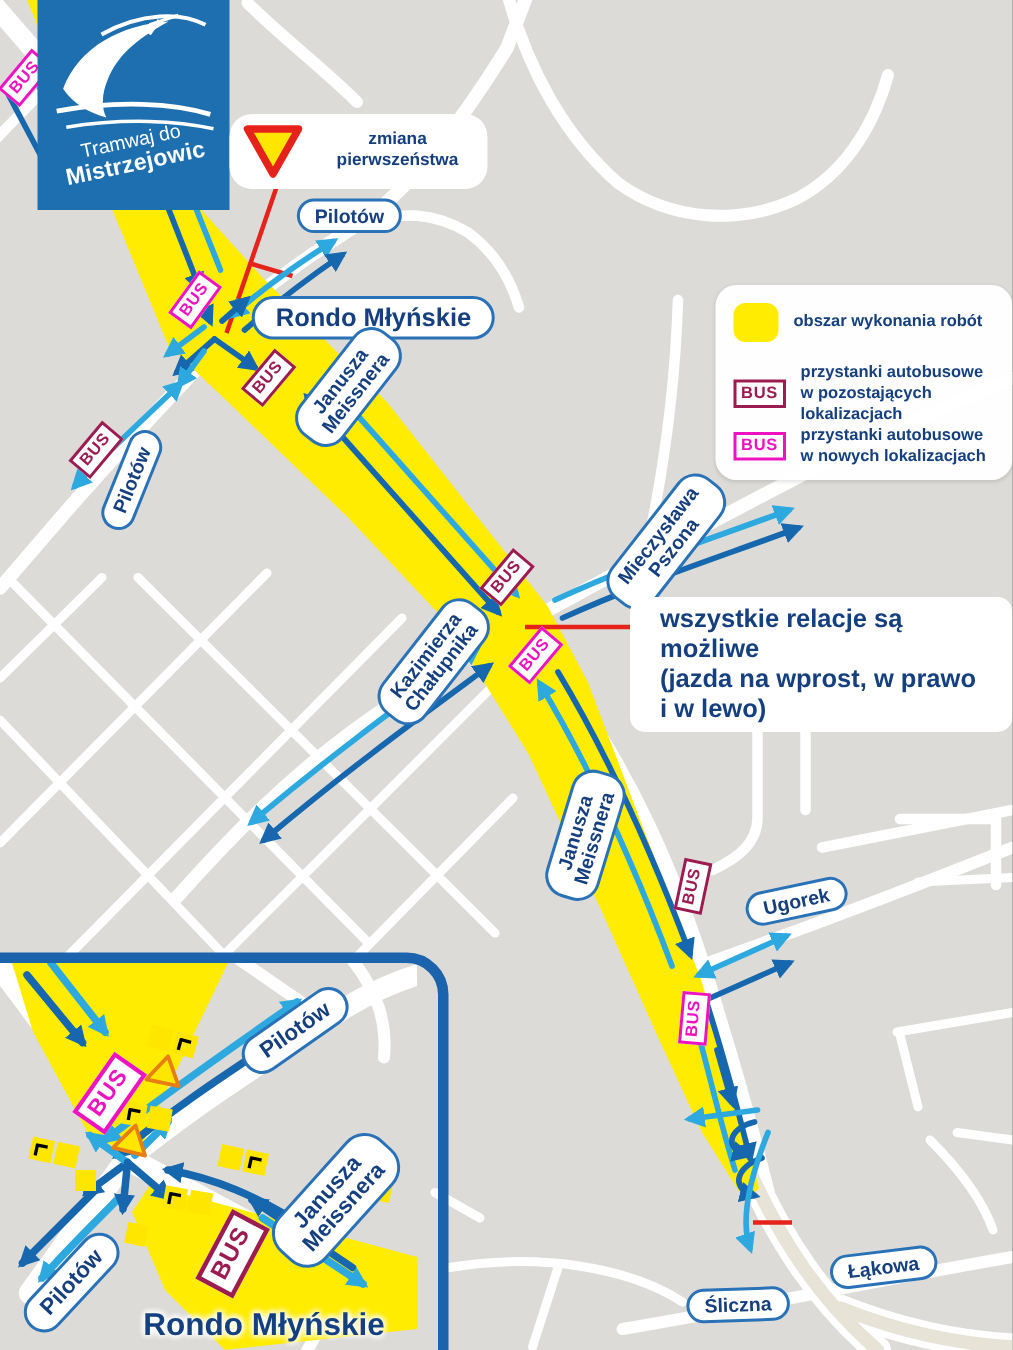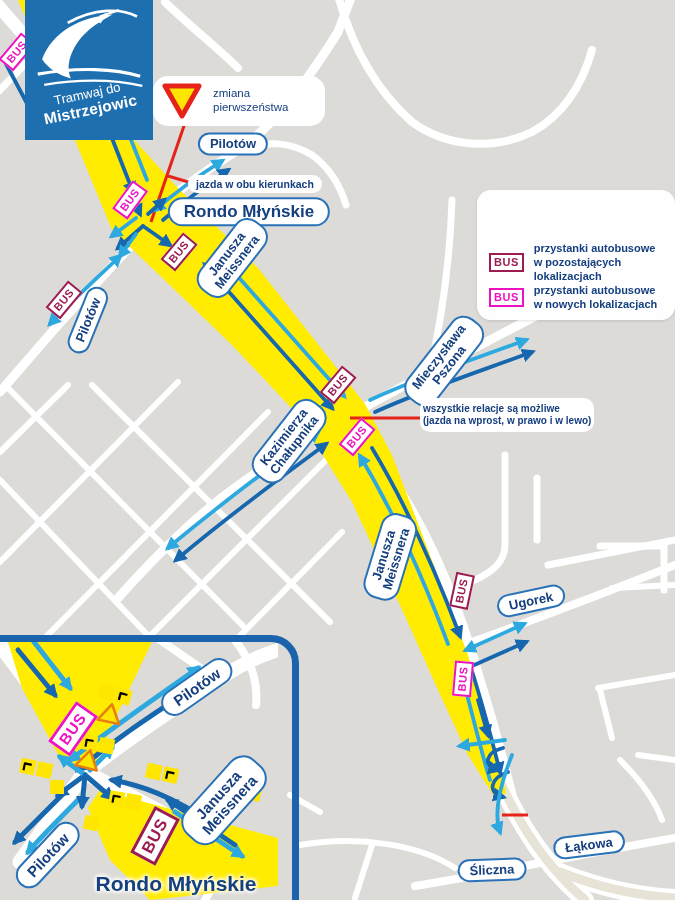--- a/index.html
+++ b/index.html
@@ -6,40 +6,40 @@
   .stage{position:relative;width:675px;height:900px;overflow:hidden;background:#dcdbd8;
          font-family:"Liberation Sans",sans-serif;}
   .stage svg.map{position:absolute;left:0;top:0;z-index:0;}
   
   .pill{position:absolute;z-index:4;background:#fff;border:2px solid #2a72b8;border-radius:15px;
         color:#153f7f;font-weight:700;font-size:13px;line-height:1.02;text-align:center;
         padding:3px 10px;white-space:pre-line;transform:translate(-50%,-50%);}
   .pill.big{font-size:17px;padding:4px 14px;border-radius:17px;border-width:2.5px;}
   .pill.inset-pill{font-size:15px;padding:4px 12px;border-radius:17px;border-width:2.5px;}
   .note{position:absolute;z-index:4;background:#fff;border-radius:10px;color:#153f7f;
-        font-weight:700;font-size:10px;line-height:1.18;padding:5px 3px;white-space:pre-line;
+        font-weight:700;font-size:17px;line-height:1.18;padding:5px 20px;white-space:pre-line;
         text-align:left;}
   .note.small{font-size:10.5px;border-radius:9px;padding:3px 8px;}
   
   .bus{position:absolute;z-index:4;background:#fff;font-weight:800;font-size:11px;
        letter-spacing:.5px;padding:0 3px;line-height:15px;transform:translate(-50%,-50%);}
   .bus.old{color:#9c1b51;border:2.5px solid #9c1b51;}
   .bus.new{color:#ee13c1;border:2.5px solid #ee13c1;}
   
   .legend{position:absolute;z-index:6;left:477px;top:190px;width:198px;height:130px;
           background:rgba(255,255,255,.97);border-radius:14px;box-shadow:0 1px 3px rgba(0,0,0,.12);}
   .legend .row{position:absolute;left:12px;display:flex;align-items:center;gap:10px;}
   .legend .swatch{width:30px;height:26px;border-radius:8px;background:#ffec00;flex:0 0 auto;}
   .legend .lbl{color:#153f7f;font-weight:700;font-size:11px;line-height:1.25;white-space:pre-line;}
   .legend .busicon{flex:0 0 auto;background:#fff;font-weight:800;font-size:11px;letter-spacing:.5px;
                    padding:0 3px;line-height:15px;}
   
   .yield-card{position:absolute;z-index:6;left:153px;top:76px;width:156px;height:50px;
               background:#fff;border-radius:15px;display:flex;align-items:center;gap:10px;padding:0 8px;}
-  .yield-card .lbl{color:#153f7f;font-weight:400;font-size:11.5px;line-height:1.2;white-space:pre-line;text-align:left;flex:1;}
+  .yield-card .lbl{color:#153f7f;font-weight:700;font-size:11.5px;line-height:1.2;white-space:pre-line;text-align:center;flex:1;}
   
   .logo{position:absolute;z-index:5;left:25px;top:0;width:128px;height:140px;background:#1e6fb0;}
   .logo .txt{position:absolute;left:6px;top:86px;width:116px;transform:rotate(-12deg);
              color:#fff;text-align:center;}
   .logo .l1{font-size:13px;font-weight:400;}
   .logo .l2{font-size:15.5px;font-weight:800;letter-spacing:.2px;}
   
   .inset-border{position:absolute;z-index:2;left:-10px;top:635px;width:295px;height:275px;
                 border:7px solid #1b63ad;border-radius:0 28px 0 0;pointer-events:none;}
   .inset-title{position:absolute;z-index:4;left:176px;top:884px;transform:translate(-50%,-50%);
@@ -260,20 +260,24 @@
 
 <div class="yield-card">
   <svg width="42" height="38" viewBox="0 0 42 38">
     <polygon points="4,4 38,4 21,34" fill="#ffe600" stroke="#e5231b" stroke-width="5" stroke-linejoin="round"></polygon>
   </svg>
   <div class="lbl">zmiana
 pierwszeństwa</div>
 </div>
 
 <div class="legend">
+  <div class="row" style="top:12px">
+    <div class="swatch"></div>
+    <div class="lbl">obszar wykonania robót</div>
+  </div>
   <div class="row" style="top:52px">
     <div class="busicon" style="color:#9c1b51;border:2.5px solid #9c1b51">BUS</div>
     <div class="lbl">przystanki autobusowe
 w pozostających lokalizacjach</div>
   </div>
   <div class="row" style="top:94px">
     <div class="busicon" style="color:#ee13c1;border:2.5px solid #ee13c1">BUS</div>
     <div class="lbl">przystanki autobusowe
 w nowych lokalizacjach</div>
   </div>
@@ -287,21 +291,20 @@
 <div class="pill" style="left:444px;top:361px;transform:translate(-50%,-50%) rotate(-52deg)">Mieczysława
 Pszona</div>
 <div class="pill" style="left:289px;top:441px;transform:translate(-50%,-50%) rotate(-52deg)">Kazimierza
 Chałupnika</div>
 <div class="pill" style="left:390px;top:557px;transform:translate(-50%,-50%) rotate(-73deg)">Janusza
 Meissnera</div>
 <div class="pill" style="left:531px;top:601px;transform:translate(-50%,-50%) rotate(-12deg)">Ugorek</div>
 <div class="pill" style="left:492px;top:870px;transform:translate(-50%,-50%) rotate(-2deg)">Śliczna</div>
 <div class="pill" style="left:589px;top:845px;transform:translate(-50%,-50%) rotate(-7deg)">Łąkowa</div>
 
-<div class="note small" style="left:188px;top:175px">jazda w obu kierunkach</div>
 <div class="note" style="left:420px;top:398px">wszystkie relacje są możliwe
 (jazda na wprost, w prawo i w lewo)</div>
 
 <div class="bus new" style="left:17px;top:52px;transform:translate(-50%,-50%) rotate(-50deg)">BUS</div>
 <div class="bus new" style="left:130px;top:200px;transform:translate(-50%,-50%) rotate(-54deg)">BUS</div>
 <div class="bus old" style="left:64px;top:300px;transform:translate(-50%,-50%) rotate(-50deg)">BUS</div>
 <div class="bus old" style="left:179px;top:252px;transform:translate(-50%,-50%) rotate(-50deg)">BUS</div>
 <div class="bus old" style="left:338px;top:385px;transform:translate(-50%,-50%) rotate(-50deg)">BUS</div>
 <div class="bus new" style="left:357px;top:437px;transform:translate(-50%,-50%) rotate(-50deg)">BUS</div>
 <div class="bus old" style="left:462px;top:591px;transform:translate(-50%,-50%) rotate(-78deg)">BUS</div>

